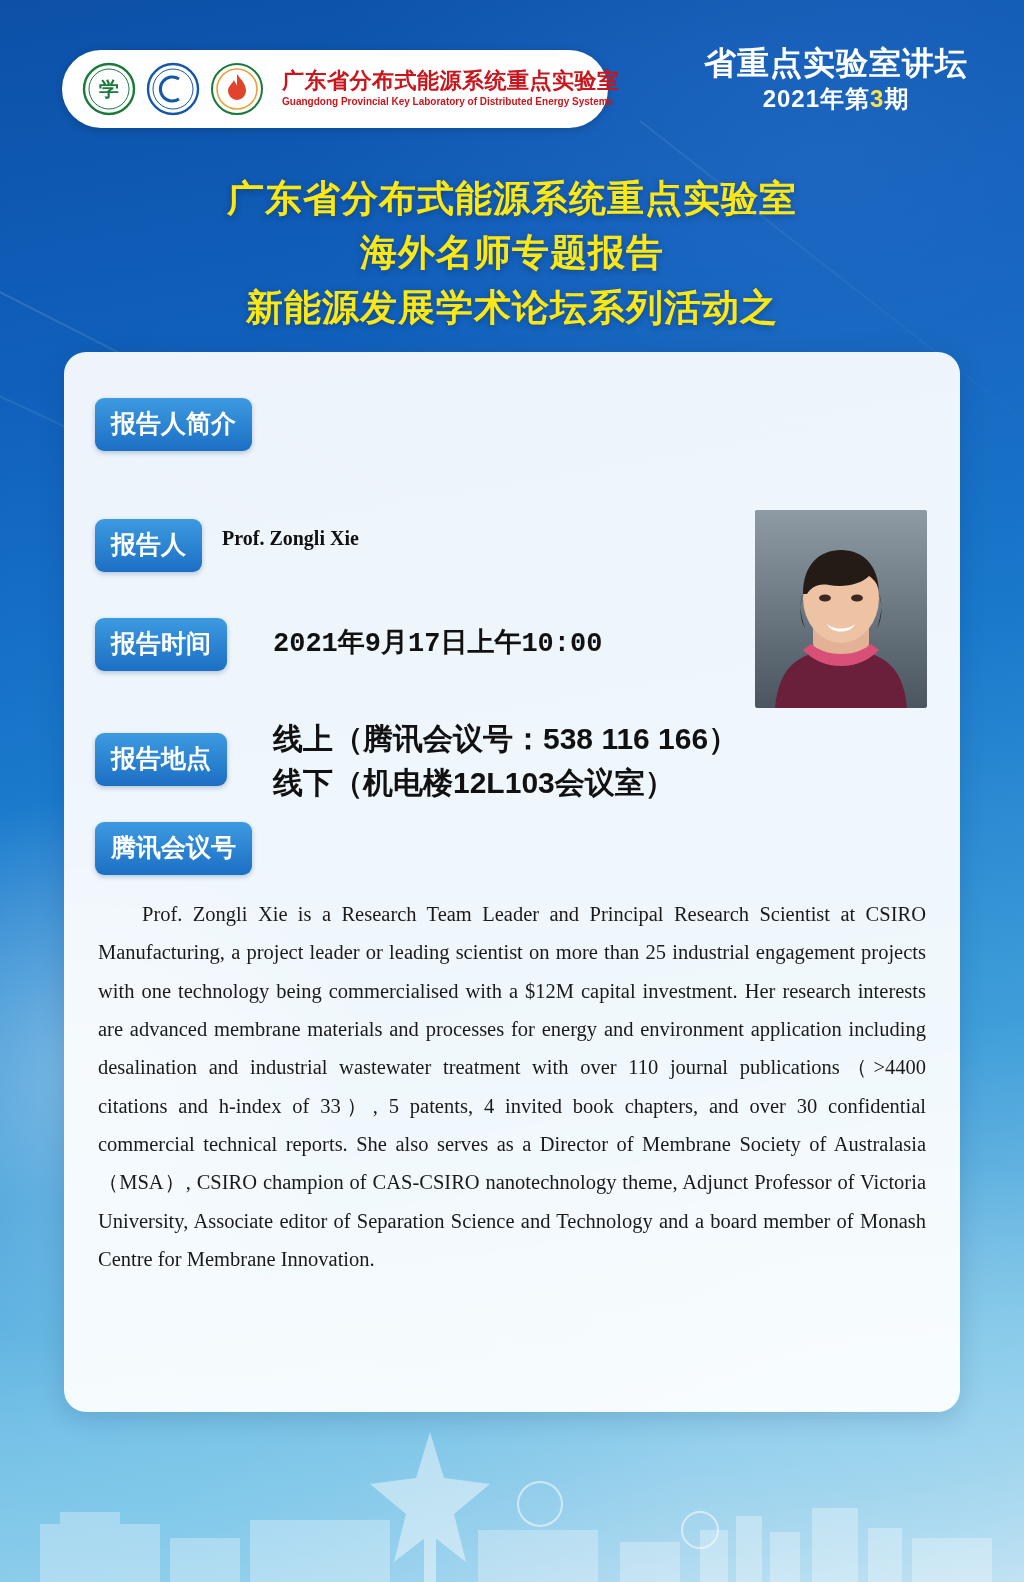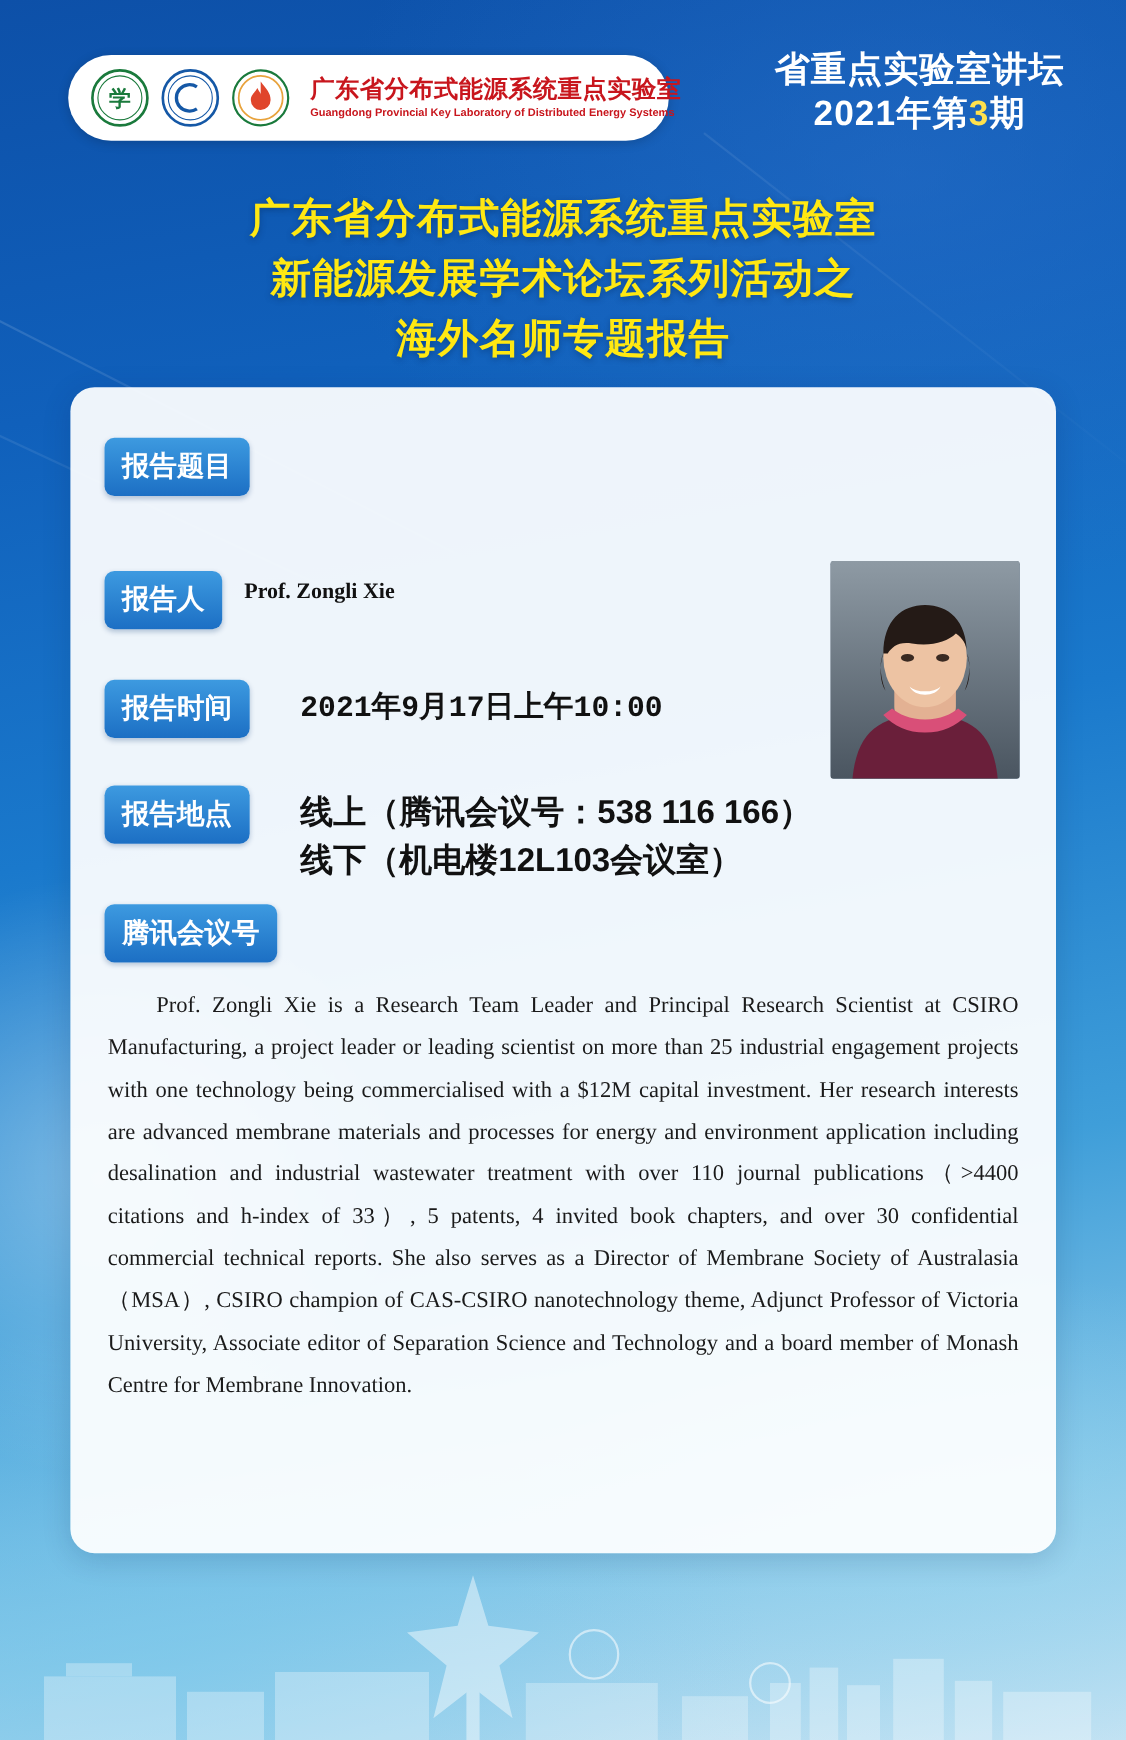--- a/index.html
+++ b/index.html
@@ -51,21 +51,21 @@
     color: #c8161d; font-size: 22px; font-weight: bold; letter-spacing: .5px;
     white-space: nowrap;
   }
   .lab-name .en {
     color: #c8161d; font-size: 10px; font-weight: bold; white-space: nowrap; margin-top: 3px;
   }
   .header-right {
     position: absolute; right: 56px; top: 2px; text-align: center; line-height: 1.12;
   }
   .header-right .l1 { color: #ffffff; font-size: 32px; font-weight: bold; letter-spacing: 1px; }
-  .header-right .l2 { color: #ffffff; font-size: 32px; font-weight: bold; letter-spacing: 1px; margin-top: 4px;}
+  .header-right .l2 { color: #ffffff; font-size: 24px; font-weight: bold; letter-spacing: 1px; margin-top: 4px;}
   .header-right .l2 .hl { color: #ffe14d; }
 
   
   .main-title {
     position: absolute; top: 172px; left: 0; width: 100%;
     text-align: center; color: #ffe812;
     font-size: 37px; font-weight: bold; line-height: 1.47;
     text-shadow: 0 2px 6px rgba(0,40,90,.45);
     letter-spacing: 1px;
   }
@@ -99,21 +99,21 @@
   .r-speaker .val {
     margin-left: 20px; margin-top: 8px;
     font-family: "Liberation Serif", serif;
     font-size: 20px; font-weight: bold; color: #111;
   }
   .r-time { left: 31px; top: 266px; justify-content: center; }
   .r-time .val {
     margin-left: 46px; margin-top: 6px;
     font-size: 27px; font-weight: bold; color: #111; font-family: Liberation Mono, monospace;
   }
-  .r-place { left: 31px; top: 362px; }
+  .r-place { left: 31px; top: 362px; align-items: center; }
   .r-place .val {
     margin-left: 46px; margin-top: 3px;
     font-size: 30px; font-weight: bold; color: #111; line-height: 1.45;
   }
   .portrait {
     position: absolute; right: 33px; top: 158px;
     width: 172px; height: 198px;
     border-radius: 3px;
     overflow: hidden;
     background: #5a6b7a;
@@ -174,28 +174,28 @@
   </div>
 
   <div class="header-right">
     <div class="l1">省重点实验室讲坛</div>
     <div class="l2"><span>2021年第</span><span class="hl">3</span><span>期</span></div>
   </div>
 </div>
 
 <div class="main-title">
   <div>广东省分布式能源系统重点实验室</div>
+  <div>海外名师专题报告</div>
   <div>新能源发展学术论坛系列活动之</div>
-  <div>海外名师专题报告</div>
 </div>
 
 <div class="card">
 
   <div class="row r-title">
-    <span class="tag">报告题目</span>
+    <span class="tag">报告人简介</span>
   </div>
 
   <div class="row r-speaker">
     <span class="tag">报告人</span>
     <span class="val">Prof. Zongli Xie</span>
   </div>
 
   <div class="row r-time">
     <span class="tag">报告时间</span>
     <span class="val">2021年9月17日上午10:00</span>

